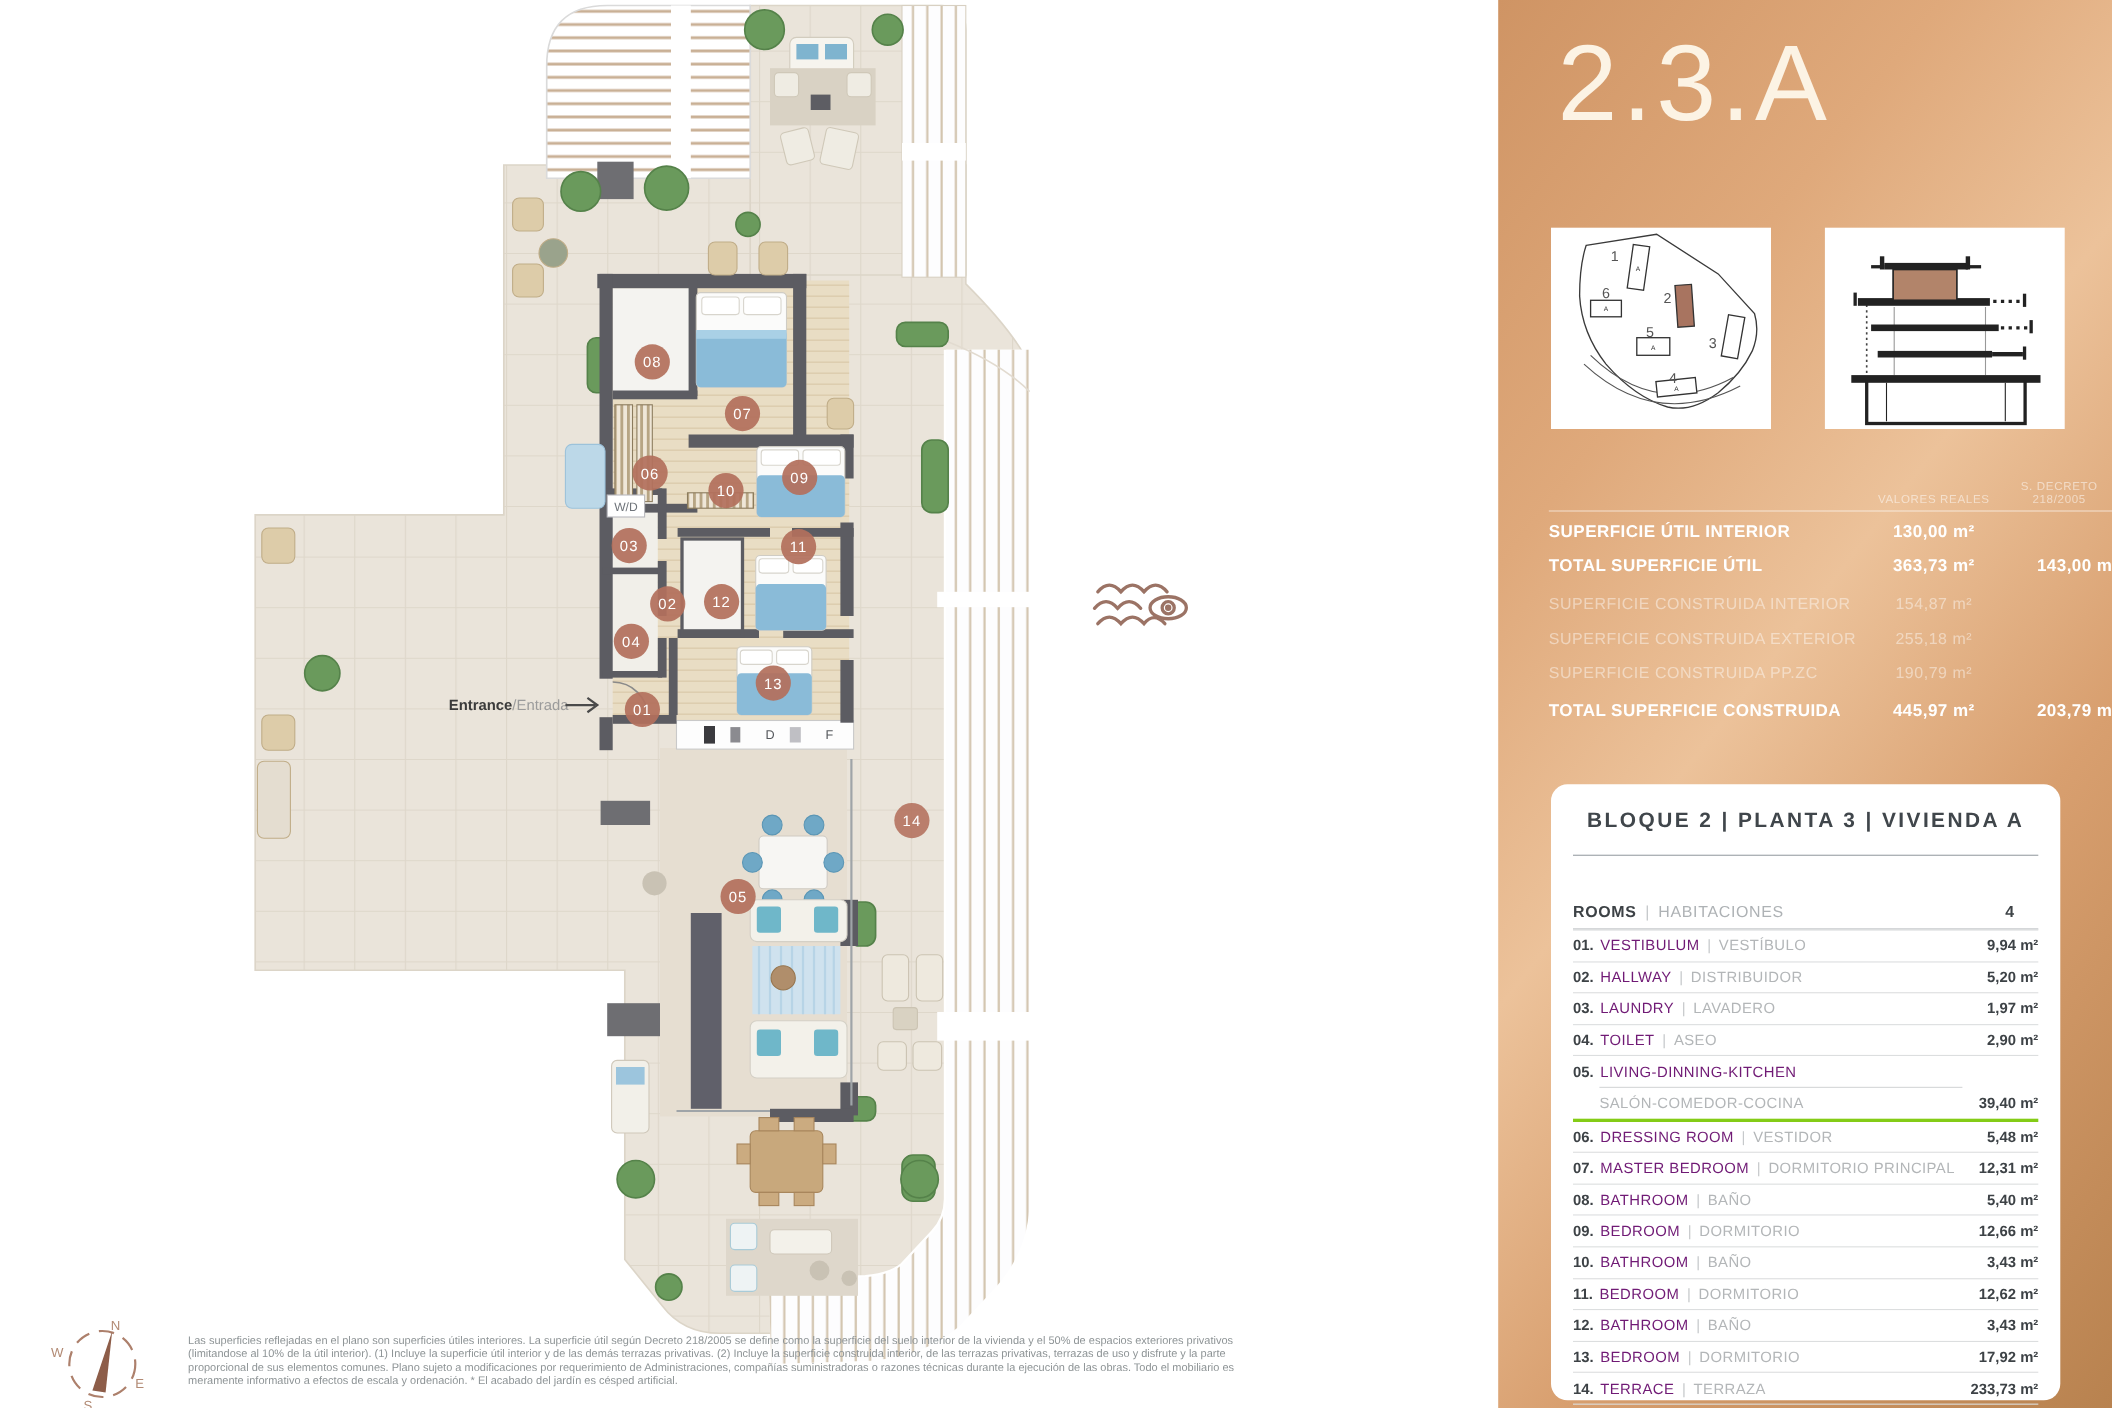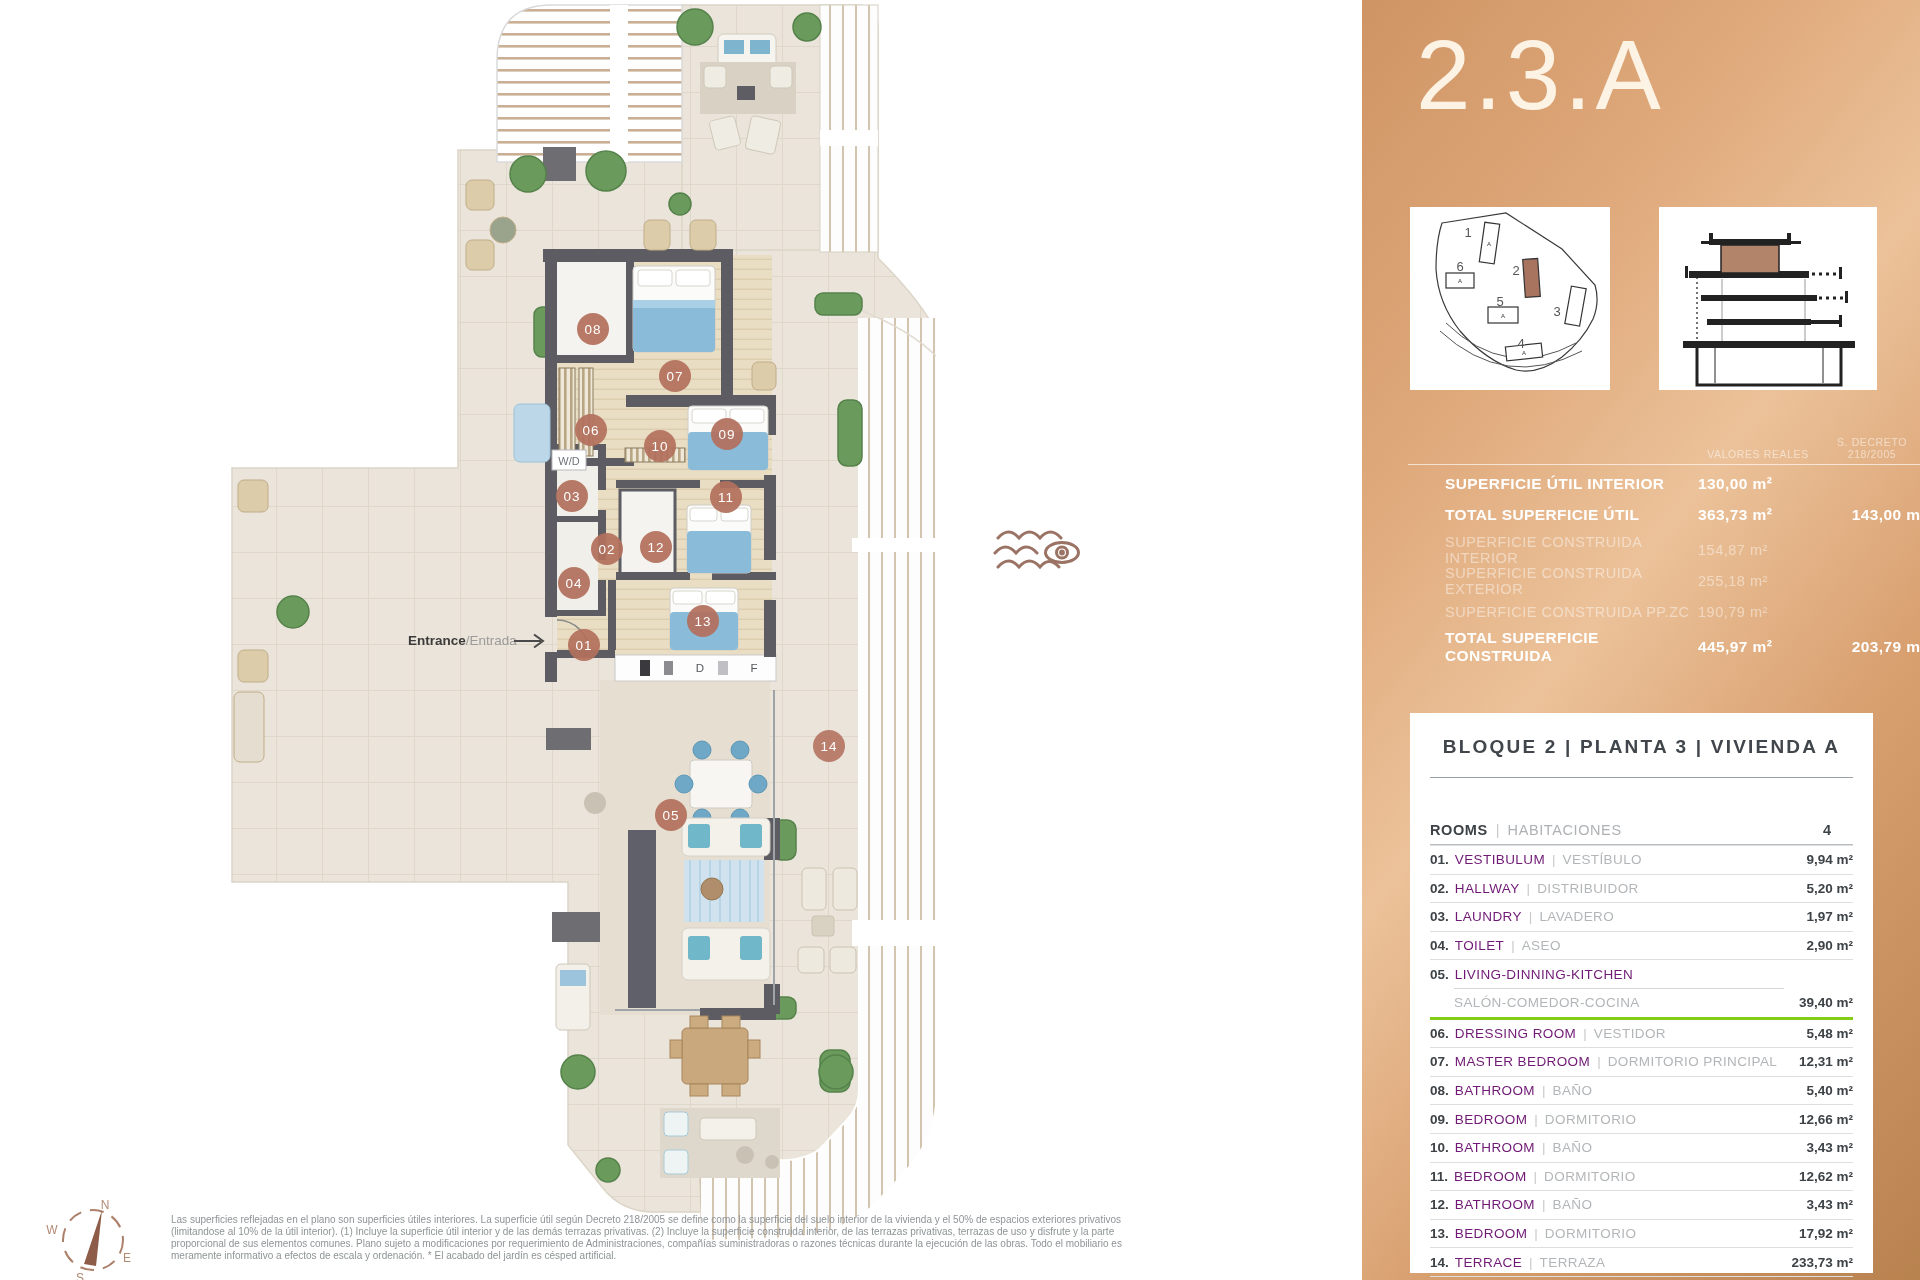--- a/index.html
+++ b/index.html
@@ -17,29 +17,29 @@
   .mini-box.section{left:297px;top:207px;width:218px;height:183px;}
 
   .surface-block{position:absolute;left:46px;top:420px;width:518px;color:#ffffff;}
   .sh-head{display:flex;align-items:flex-end;height:40px;}
   .sh-head .spacer{flex:1;}
   .sh-col{width:120px;text-align:center;font-size:10.5px;line-height:12px;
     letter-spacing:.6px;opacity:.52;}
   .sh-col.c2{width:108px;}
   .sh-div{border-top:1px solid rgba(255,255,255,.65);margin-top:4px;}
   .s-row{display:flex;align-items:center;height:31px;}
-  .s-row .lbl{flex:1;text-align:left;margin-left:37px;}
-  .s-row .v1{width:120px;text-align:left;}
+  .s-row .lbl{flex:1;text-align:left;}
+  .s-row .v1{width:120px;text-align:center;}
   .s-row .v2{width:108px;text-align:right;}
   .s-row.bold{font-size:15.5px;font-weight:700;letter-spacing:.4px;}
   .s-row.faded{font-size:14.5px;font-weight:400;letter-spacing:.5px;opacity:.45;}
   .s-row.gap{margin-top:4px;}
 
   .unit-card{position:absolute;left:48px;top:713px;width:463px;height:560px;background:#ffffff;
-    box-sizing:border-box;padding:0 20px;}
+    box-sizing:border-box;padding:0 20px;border-radius:15px;}
   .card-header{text-align:center;padding-top:23px;font-size:19px;font-weight:700;
     letter-spacing:2.2px;color:#40464b;}
   .card-div{border-top:1.5px solid #9aa0a5;margin-top:19px;}
   .rooms-head{margin-top:38px;display:flex;align-items:center;height:28px;font-size:14.5px;}
   .rooms-head .en{font-weight:700;color:#3d4246;letter-spacing:.6px;}
   .rooms-head .sep{color:#c6c9cb;margin:0 8px;}
   .rooms-head .es{color:#aeb2b5;letter-spacing:.6px;}
   .rooms-head .count{margin-left:auto;font-weight:700;color:#3d4246;padding-right:22px;}
   .strong-line{border-top:1.5px solid #b9bdc0;}
   .room-row{display:flex;align-items:center;height:27.6px;border-top:1px solid #dcdedf;

